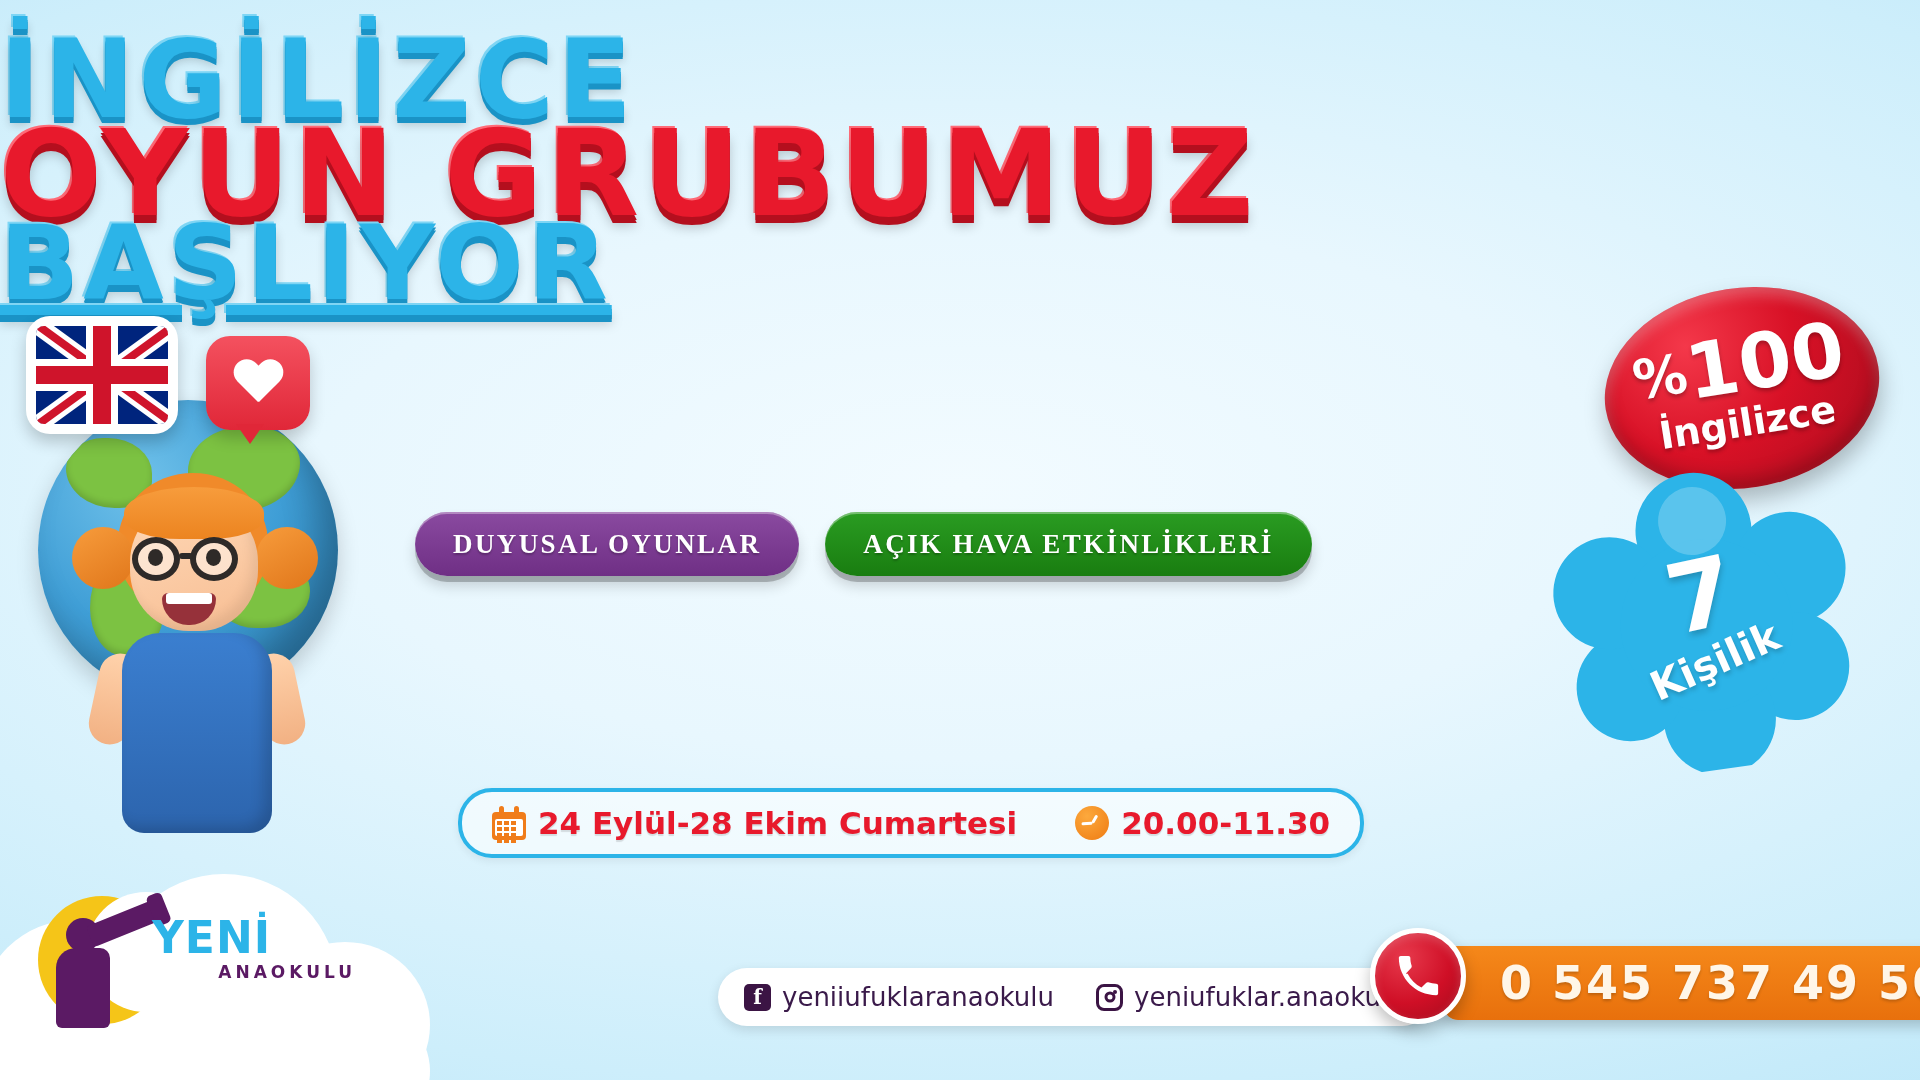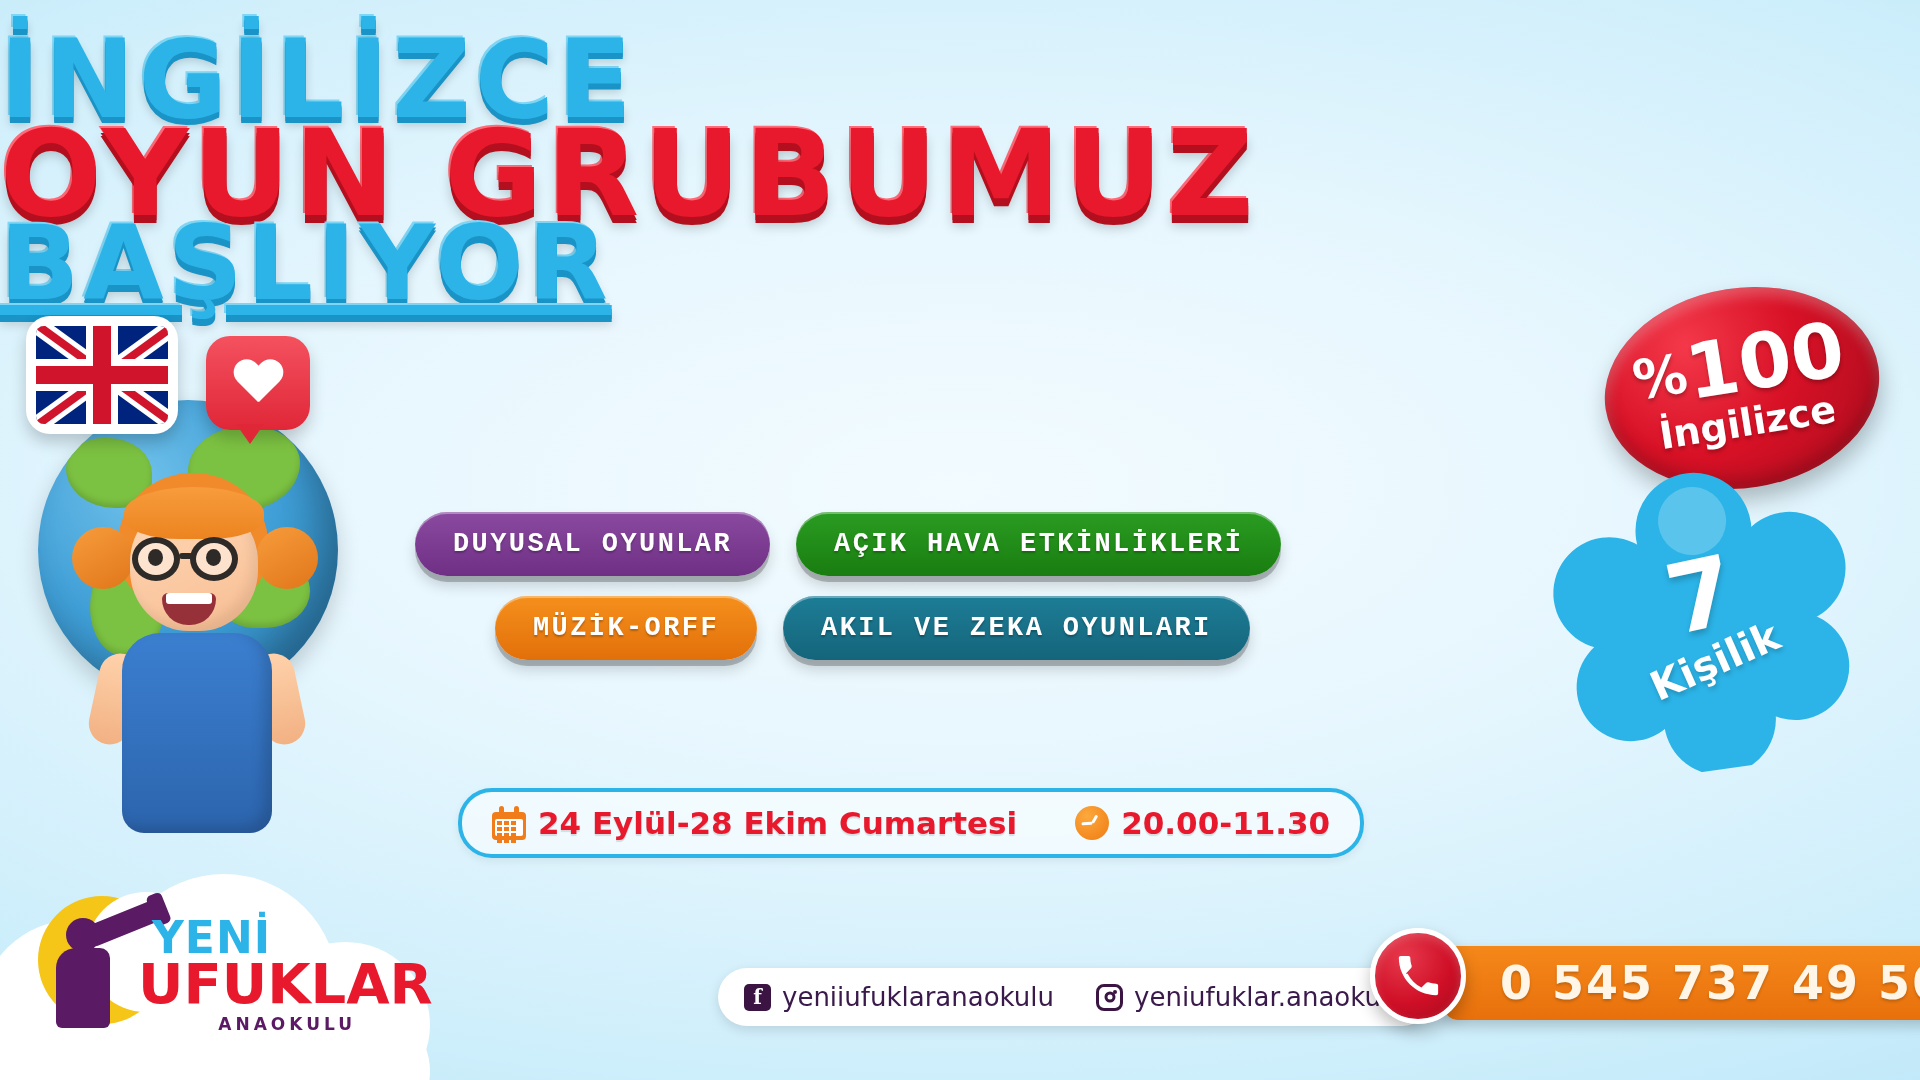--- a/index.html
+++ b/index.html
@@ -67,21 +67,21 @@
   .pill-row { display: flex; gap: 26px; margin-bottom: 20px; }
   .pill-row.row2 { padding-left: 80px; }
   .pill {
     display: inline-flex;
     align-items: center;
     justify-content: center;
     height: 64px;
     padding: 0 38px;
     border-radius: 40px;
     color: #ffffff;
-    font-family: Liberation Mono, monospace;
+    font-family: Liberation Serif, serif;
     font-weight: bold;
     font-size: 27px;
     letter-spacing: 2.4px;
     white-space: nowrap;
     box-shadow: 0 6px 0 rgba(0,0,0,0.22), 0 10px 14px rgba(0,0,0,0.16),
                 inset 0 2px 0 rgba(255,255,255,0.35);
     text-shadow: 0 2px 2px rgba(0,0,0,0.25);
   }
   .pill-purple { background: linear-gradient(180deg,#8a4aa0 0%,#6f2f85 100%); }
   .pill-green  { background: linear-gradient(180deg,#2a9c22 0%,#197d10 100%); }
@@ -480,24 +480,20 @@
       <span class="heart"></span>
       <span class="tail"></span>
     </div>
   </div>
 
   <div class="pill-grid">
     <div class="pill-row">
       <span class="pill pill-purple">DUYUSAL OYUNLAR</span>
       <span class="pill pill-green">AÇIK HAVA ETKİNLİKLERİ</span>
     </div>
-    <div class="pill-row row2">
-      <span class="pill pill-orange">MÜZİK-ORFF</span>
-      <span class="pill pill-teal">AKIL VE ZEKA OYUNLARI</span>
-    </div>
   </div>
 
   <div class="datebar">
     <div class="dt-item">
       <span class="cal-icon">
         <span class="body"></span>
         <span class="strip"></span>
         <span class="dots">
             <i></i>
             <i></i>
@@ -565,21 +561,20 @@
   <div class="logo">
     <span class="moon"></span>
     <span class="moon-cut"></span>
     <span class="person">
       <span class="head"></span>
       <span class="torso"></span>
       <span class="scope"></span>
     </span>
     <div class="ltext">
       <div class="lt-yeni">YENİ</div>
-      <div class="lt-ufuklar">UFUKLAR</div>
       <div class="lt-anaokulu">ANAOKULU</div>
     </div>
   </div>
 
   <div class="socialbar">
     <div class="soc">
       <span class="fb-icon"></span>
       <span class="soc-label">yeniiufuklaranaokulu</span>
     </div>
     <div class="soc">

